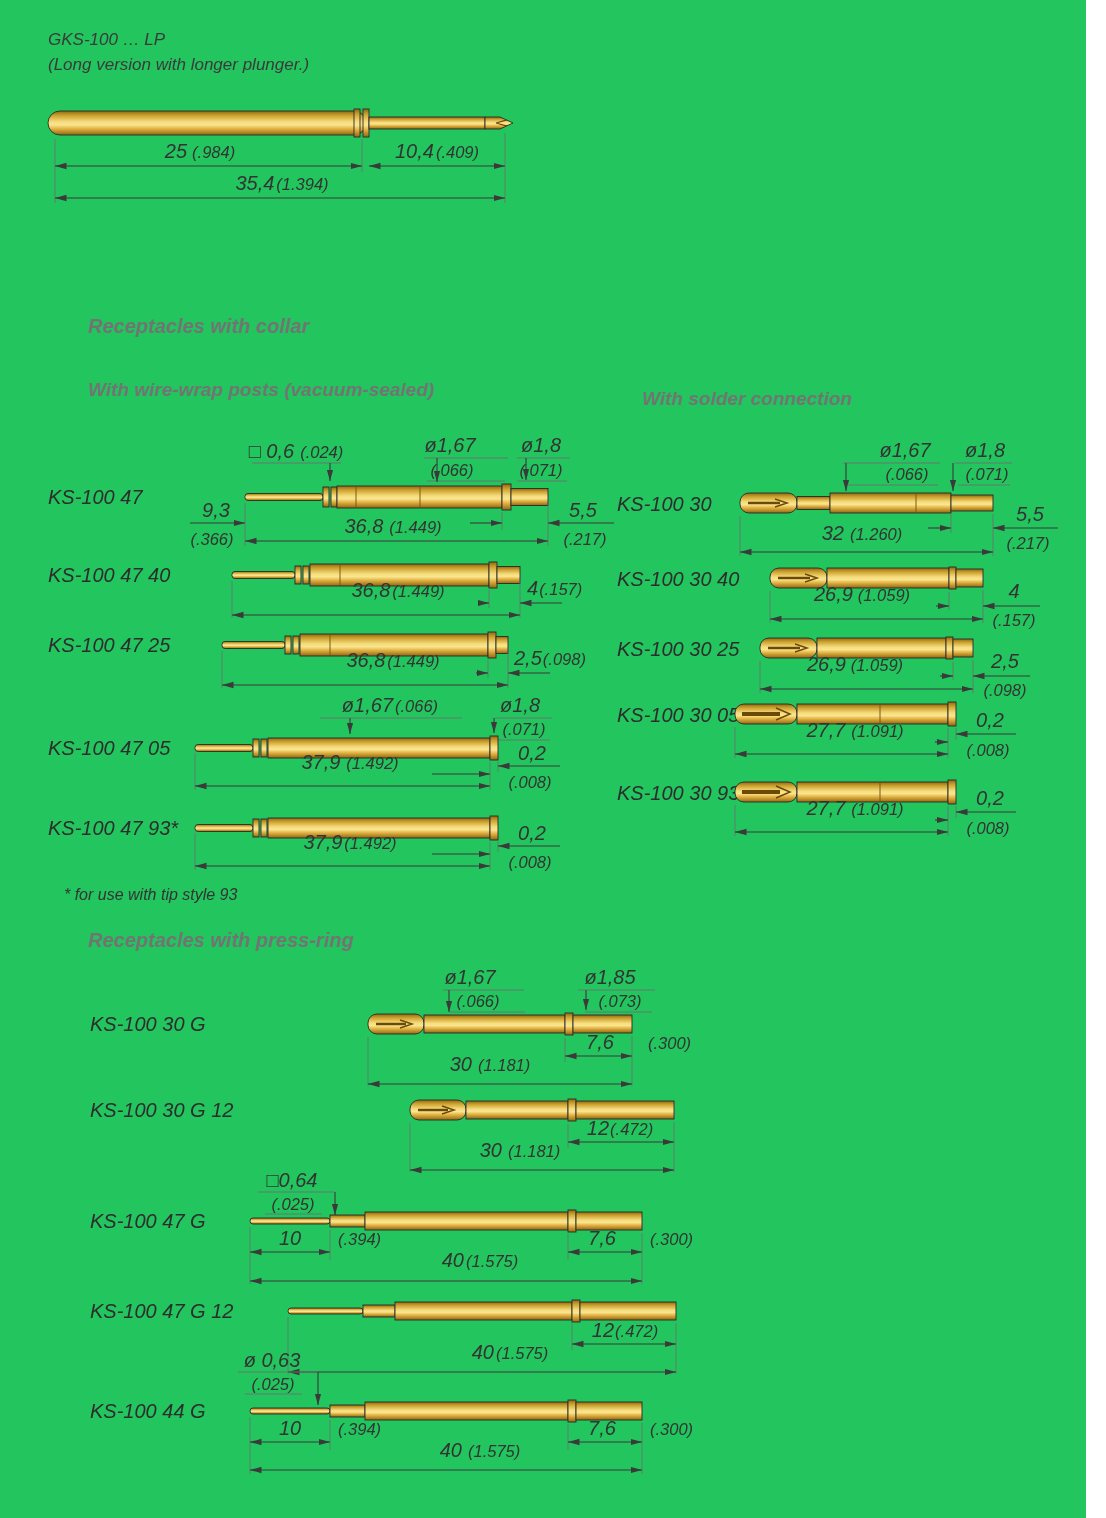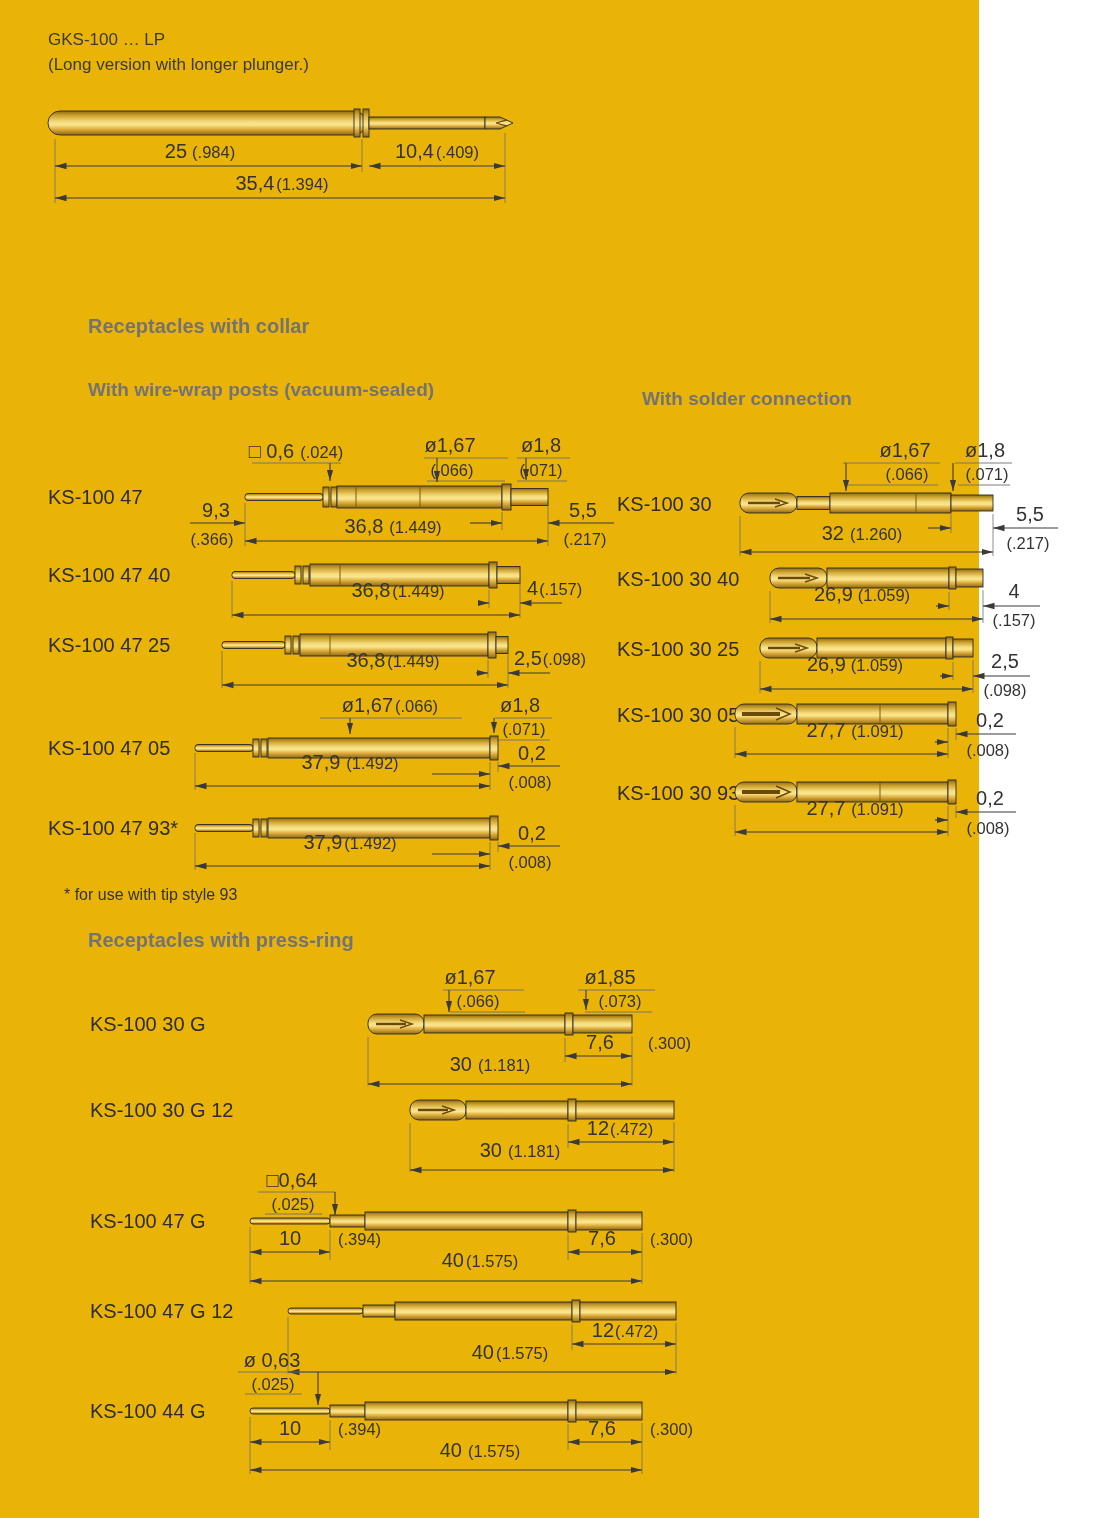--- a/index.html
+++ b/index.html
@@ -1,18 +1,19 @@
 <!DOCTYPE html>
 <html><head>
 <meta charset="utf-8">
 <style>
   html,body { margin:0; padding:0; background:#ffffff; }
   #page {
-    position:relative; width:979px; height:1518px; background:#eab308;
+    position:relative; width:1086px; height:1518px; background:#22c55e;
     font-family:"Liberation Sans", sans-serif;
+    font-style:italic;
   }
   svg text { font-family:"Liberation Sans", sans-serif; fill:#333333; }
   .mm  { font-size:20px; }
   .in  { font-size:16.5px; }
   .lbl { font-size:20px; fill:#2d2d2d; }
   .ttl { font-size:17px; fill:#3a3a3a; }
   .h1  { font-size:20px; font-weight:bold; fill:#737373; }
   .h2  { font-size:19px; font-weight:bold; fill:#737373; }
   .fn  { font-size:16px; fill:#333333; }
   .dl  { stroke:#3a3a3a; stroke-width:1.1; fill:none; }

